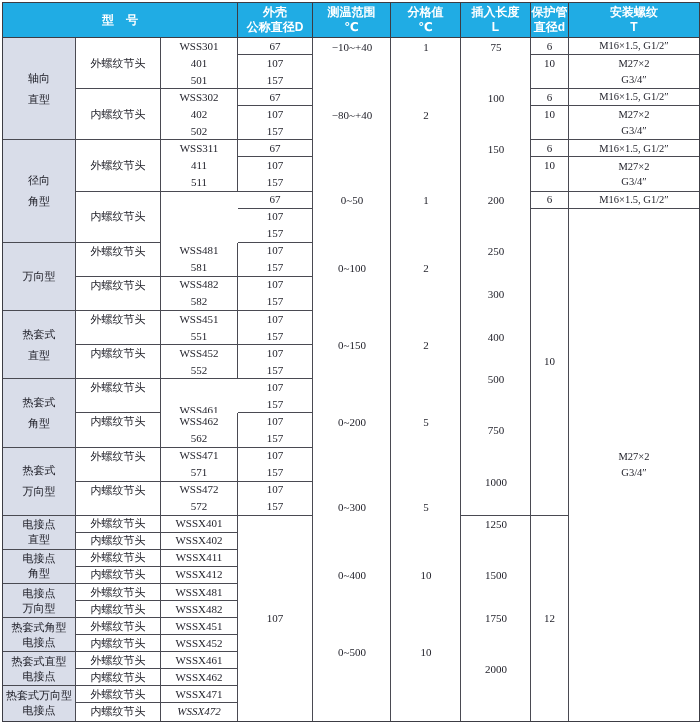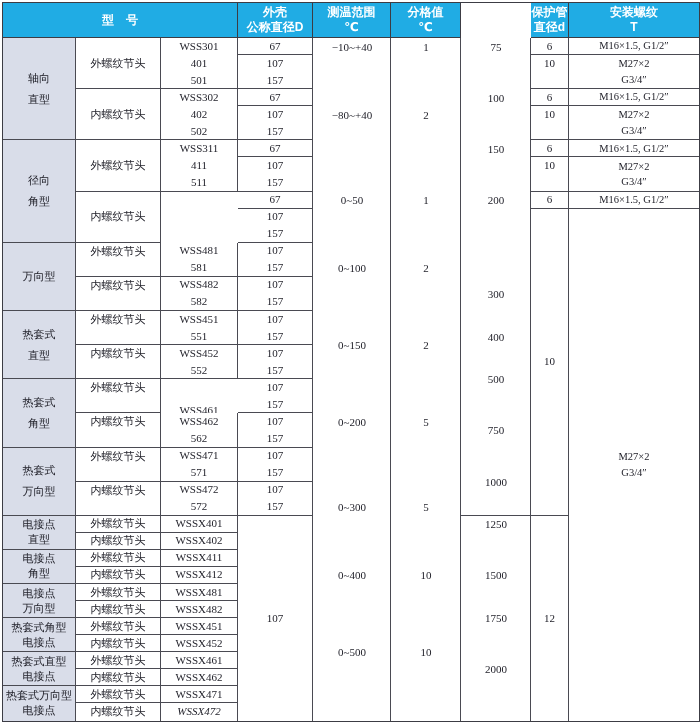--- a/index.html
+++ b/index.html
@@ -60,20 +60,24 @@
     <span>型　号</span>
   </div>
   <div class="hc" style="grid-column:5">
     <span>测温范围</span>
     <span>℃</span>
   </div>
   <div class="hc" style="grid-column:6">
     <span>分格值</span>
     <span>℃</span>
   </div>
+  <div class="hc" style="grid-column:7">
+    <span>插入长度</span>
+    <span>L</span>
+  </div>
   <div class="hc" style="grid-column:8">
     <span>保护管</span>
     <span>直径d</span>
   </div>
   <div class="hc last" style="grid-column:9">
     <span>安装螺纹</span>
     <span>T</span>
   </div>
 <div class="cell c1 tall" style="grid-area: 2 / 1 / 8;">
       <div class="ln">轴向</div>
@@ -359,20 +363,21 @@
     <div class="flt" style="grid-area: 14 / 6 / 17;">2</div>
     <div class="flt" style="grid-area: 18 / 6 / 22;">2</div>
     <div class="flt" style="grid-area: 23 / 6 / 26;">5</div>
     <div class="flt" style="grid-area: 28 / 6 / 31;">5</div>
     <div class="flt" style="grid-area: 32 / 6 / 35;">10</div>
     <div class="flt" style="grid-area: 37 / 6 / 39;">10</div>
     <div class="flt" style="grid-area: 2 / 7 / 3;">75</div>
     <div class="flt" style="grid-area: 4 / 7 / 7;">100</div>
     <div class="flt" style="grid-area: 7 / 7 / 10;">150</div>
     <div class="flt" style="grid-area: 10 / 7 / 13;">200</div>
+    <div class="flt" style="grid-area: 13 / 7 / 16;">250</div>
     <div class="flt" style="grid-area: 16 / 7 / 18;">300</div>
     <div class="flt" style="grid-area: 18 / 7 / 21;">400</div>
     <div class="flt" style="grid-area: 21 / 7 / 23;">500</div>
     <div class="flt" style="grid-area: 24 / 7 / 26;">750</div>
     <div class="flt" style="grid-area: 27 / 7 / 29;">1000</div>
     <div class="flt" style="grid-area: 30 / 7 / 31;">1250</div>
     <div class="flt" style="grid-area: 32 / 7 / 35;">1500</div>
     <div class="flt" style="grid-area: 35 / 7 / 37;">1750</div>
     <div class="flt" style="grid-area: 38 / 7 / 40;">2000</div>
     <div class="cell c8" style="grid-area: 2 / 8 / 3;">

